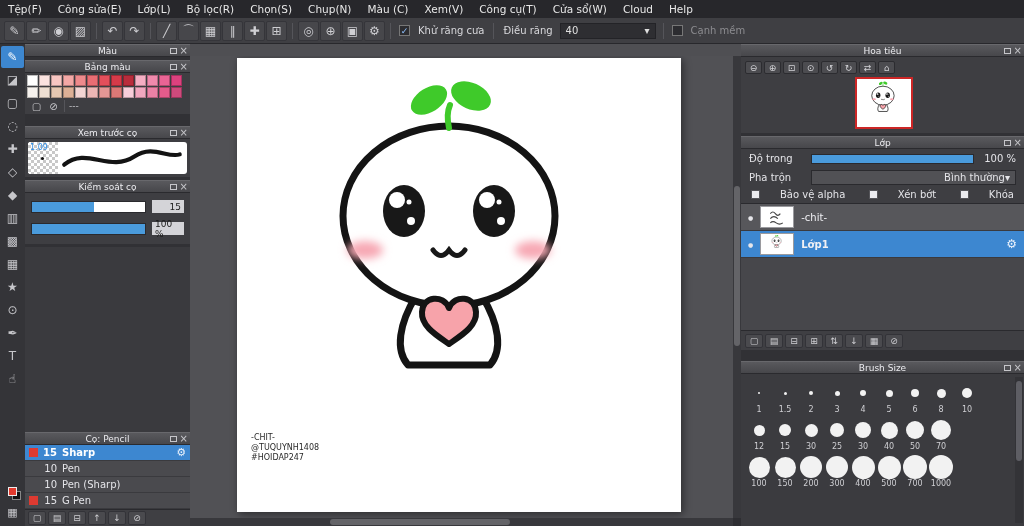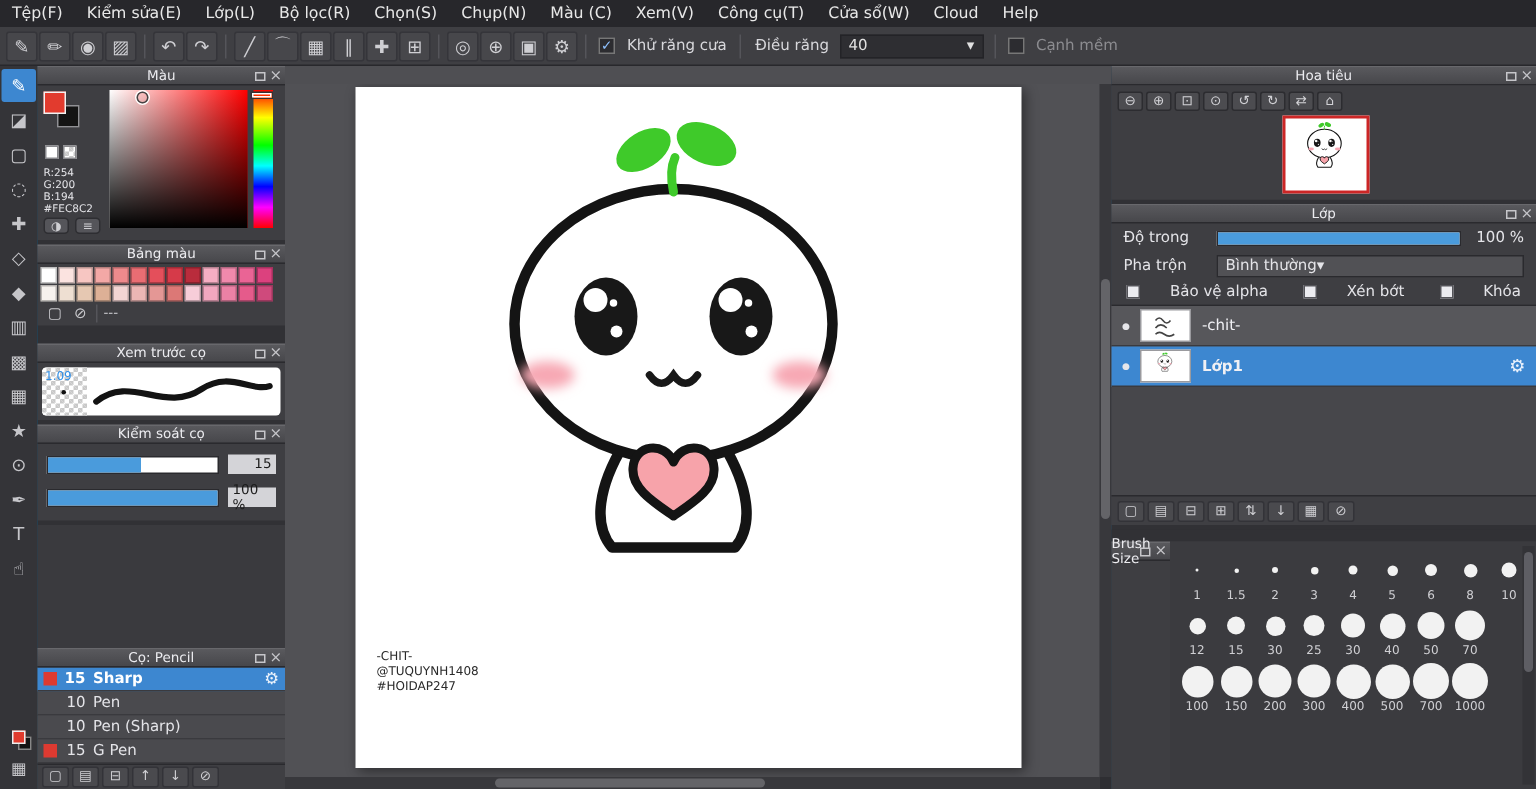--- a/index.html
+++ b/index.html
@@ -111,35 +111,35 @@
   .navthumb svg{display:block;width:100%;height:100%}
 
   .layerbody{display:flex;flex-direction:column;background:#3e3e42}
   .lrow{display:flex;align-items:center;gap:6px;padding:0 8px;font-size:10px;color:#e4e4e8}
   .lrow.r1{height:19px}
   .lrow.r2{height:18px}
   .lrow.r3{height:17px;justify-content:space-between;padding:0 10px}
   .llabel{width:56px;white-space:nowrap}
   .ltrack{position:relative;flex:1;height:10px;background:#fff;border:1px solid #2a2a2e}
   .lval{width:36px;text-align:right}
-  .ldd{flex:1;height:15px;background:#515155;border:1px solid #2a2a2e;display:flex;align-items:center;justify-content:flex-start;padding:0 5px;font-size:10px}
+  .ldd{flex:1;height:15px;background:#515155;border:1px solid #2a2a2e;display:flex;align-items:center;justify-content:flex-end;padding:0 5px;font-size:10px}
   .lchk{display:flex;align-items:center;gap:20px}
   .cbox{width:9px;height:9px;background:#ececf0;border:1px solid #55555a}
   .layerlist{height:127px;background:#47474b;border-top:1px solid #2a2a2e;display:flex;flex-direction:column}
   .layer{height:27px;display:flex;align-items:center;gap:7px;padding:0 7px;background:#57575b;border-bottom:1px solid #3a3a3e;font-size:10px;color:#f0f0f4}
   .layer.sel{background:#3d87d0;font-weight:bold}
   .leye{font-size:6px;color:#e6e6ea}
   .lthumb{width:34px;height:22px;background:#fff;border:1px solid #9a9a9e}
   .lthumb svg{display:block;width:100%;height:100%}
   .lname{flex:1}
   .lgear{font-size:12px;color:#eaf2fc}
   .layertools{height:20px;background:#3f3f43;border-top:1px solid #2a2a2e;display:flex;align-items:center;gap:2px;padding:0 4px}
 
   .gap8{height:8px;background:#313135}
-  .bsizepanel{flex:1;display:flex;flex-direction:row;margin-bottom:0}
+  .bsizepanel{flex:1;display:flex;flex-direction:column;margin-bottom:0}
   .bsizebody{position:relative;flex:1;background:#3b3b3f;padding:7px 5px 0}
   .bsrow{display:flex;margin-bottom:3px}
   .bscell{width:26px;display:flex;flex-direction:column;align-items:center}
   .bsc-wrap{height:24px;display:flex;align-items:center;justify-content:center}
   .bsc{display:block;border-radius:50%;background:#f2f2f2}
   .bsl{height:10px;font-size:8px;color:#cfcfd3;line-height:10px}
   .bscroll{position:absolute;right:1px;top:3px;bottom:3px;width:8px;background:#333337}
   .bthumb{position:absolute;left:1px;width:6px;top:4px;height:80px;background:#5e5e64;border-radius:3px}
 </style>
 </head>
@@ -172,21 +172,21 @@
     <g id="scribble">
       <path d="M5,8 q3,-4 6,0 t6,0 M5,14 q4,-5 9,0 M5,19 q3,-3 7,0 t8,0" fill="none" stroke="#444" stroke-width="1.3"></path>
     </g>
   </defs>
 </svg>
 
 <div class="app">
 
   <div class="menubar">
     <span class="mi">Tệp(F)</span>
-    <span class="mi">Kiểm sửa(E)</span>
+    <span class="mi">Công sửa(E)</span>
     <span class="mi">Lớp(L)</span>
     <span class="mi">Bộ lọc(R)</span>
     <span class="mi">Chọn(S)</span>
     <span class="mi">Chụp(N)</span>
     <span class="mi">Màu (C)</span>
     <span class="mi">Xem(V)</span>
     <span class="mi">Công cụ(T)</span>
     <span class="mi">Cửa sổ(W)</span>
     <span class="mi">Cloud</span>
     <span class="mi">Help</span>
@@ -252,40 +252,20 @@
   <div class="leftcol">
 
     <div class="panel">
       <div class="phead">
         <span>Màu</span>
         <span class="phicons">
           <span class="win-float"></span>
           <span class="win-close">×</span>
         </span>
       </div>
-      <div class="colorbody">
-        <div class="fgsw" style="background: rgb(226, 59, 46);"></div>
-        <div class="bgsw" style="background: rgb(20, 20, 20);"></div>
-        <div class="miniw"></div>
-        <div class="minic checker"></div>
-        <div class="rgbtxt">
-          <div>R:254</div>
-          <div>G:200</div>
-          <div>B:194</div>
-          <div>#FEC8C2</div>
-        </div>
-        <div class="cbtn b1">◑</div>
-        <div class="cbtn b2">≡</div>
-        <div class="svbox">
-          <div class="svring"></div>
-        </div>
-        <div class="huebar">
-          <div class="huemark"></div>
-        </div>
-      </div>
     </div>
 
     <div class="panel pal">
       <div class="phead">
         <span>Bảng màu</span>
         <span class="phicons">
           <span class="win-float"></span>
           <span class="win-close">×</span>
         </span>
       </div>

